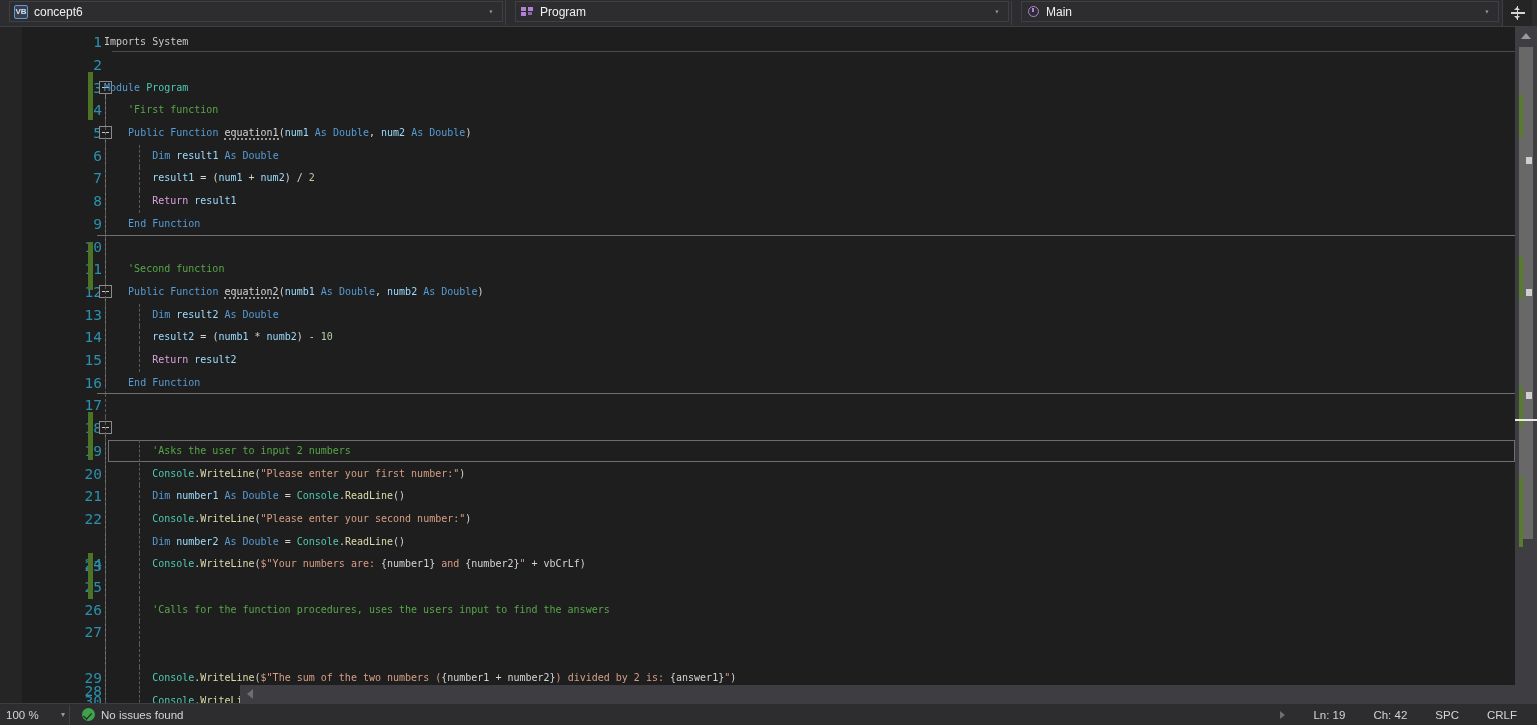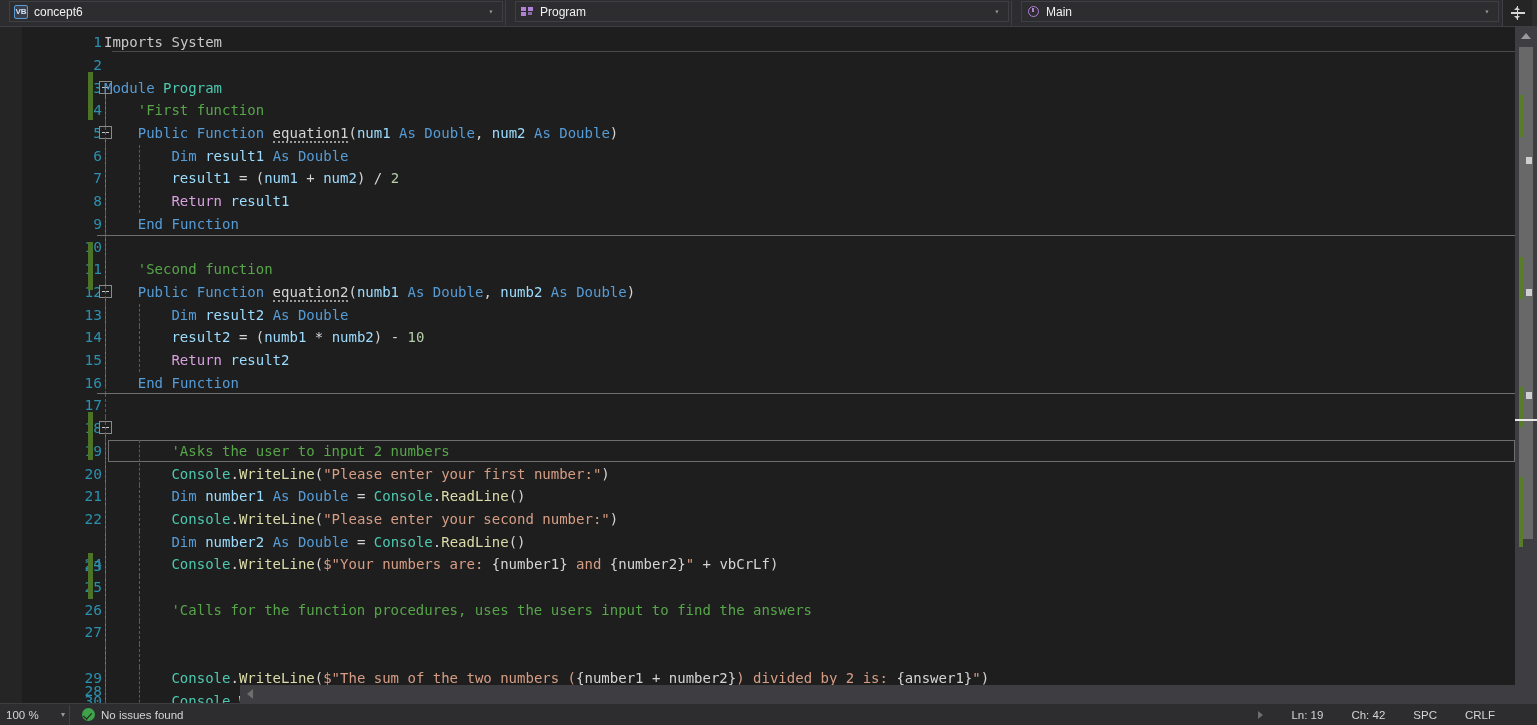--- a/index.html
+++ b/index.html
@@ -174,21 +174,21 @@
     line-height: 22.7px;
     height: 22.7px;
   }
   .code-line {
     position: absolute;
     left: 104px;
     height: 22.7px;
     line-height: 22.7px;
     white-space: pre;
     font-family: "DejaVu Sans Mono", monospace;
-    font-size: 14px;
+    font-size: 10px;
     color: #d4d4d4;
   }
   .indent-guide {
     position: absolute;
     width: 1px;
     border-left: 1px dashed #5a5a5a;
   }
   #current-line {
     position: absolute;
     left: 108px; right: 22px;
@@ -312,21 +312,21 @@
     content: "";
     position: absolute; left: 3px; top: 2.6px;
     width: 4px; height: 7px;
     border: solid #1e1e1e;
     border-width: 0 1.8px 1.8px 0;
     transform: rotate(42deg);
   }
   #status-right {
     margin-left: auto;
     display: flex; align-items: center;
-    padding-right: 28px;
+    padding-right: 6px;
   }
   #status-right .seg { padding: 0 14px; }
   #status-right .arrow-right {
     width: 0; height: 0;
     border-top: 4px solid transparent;
     border-bottom: 4px solid transparent;
     border-left: 5px solid #6e6e6e;
     margin-right: 14px;
   }
 </style>

